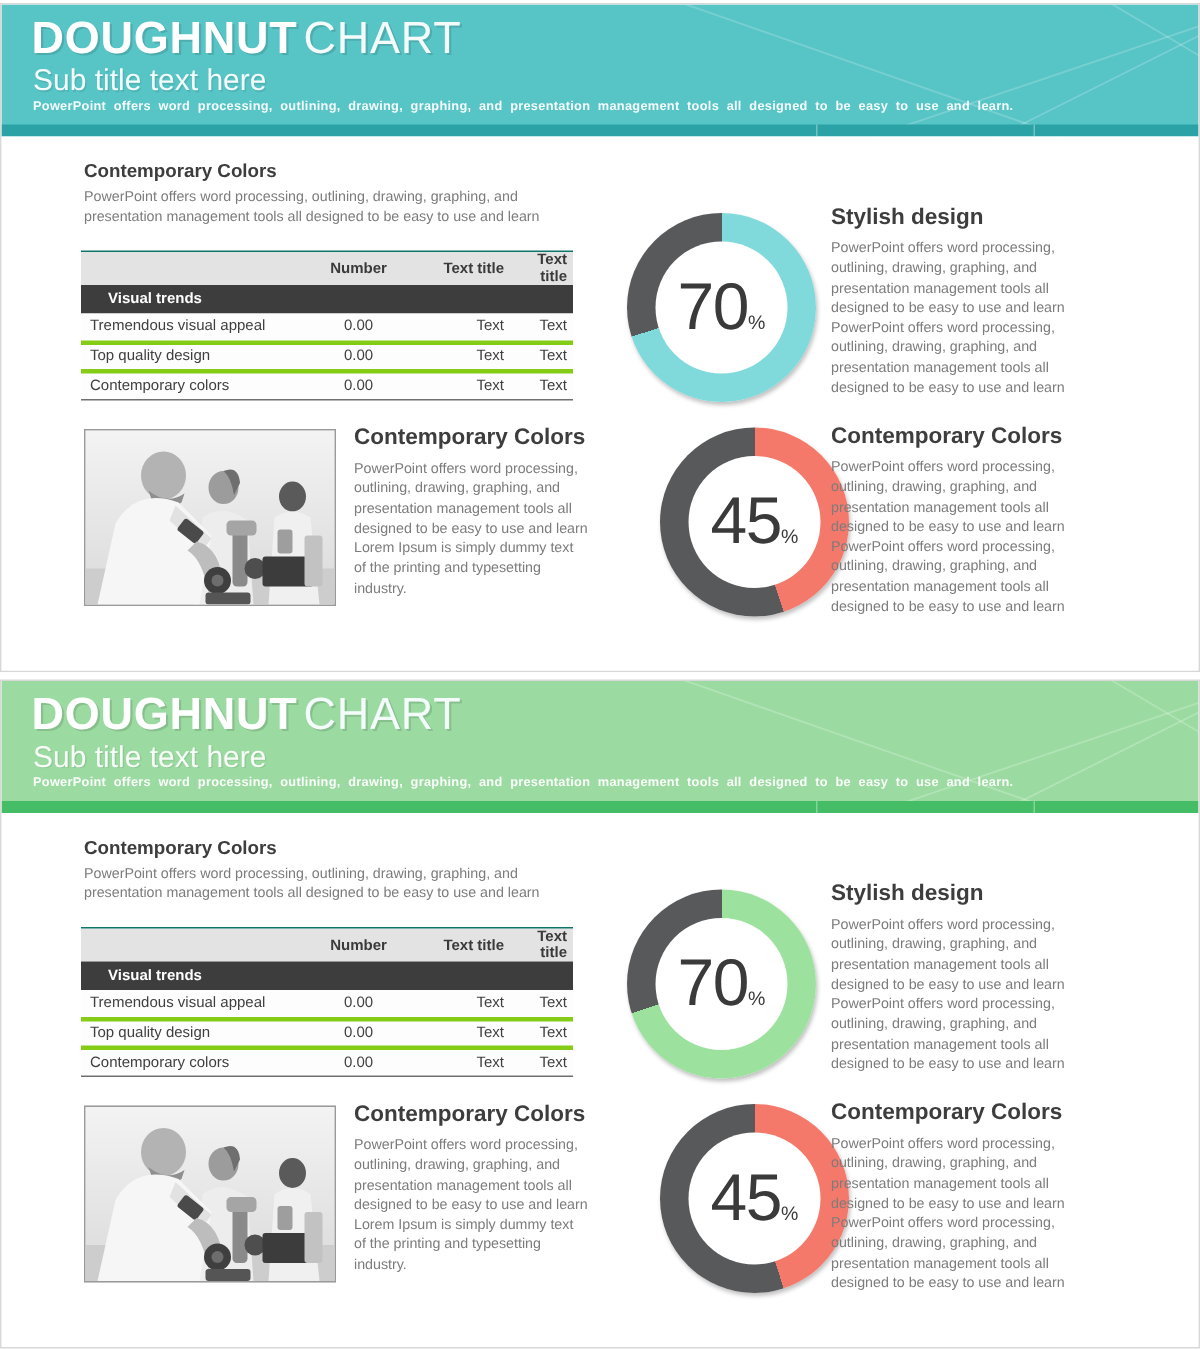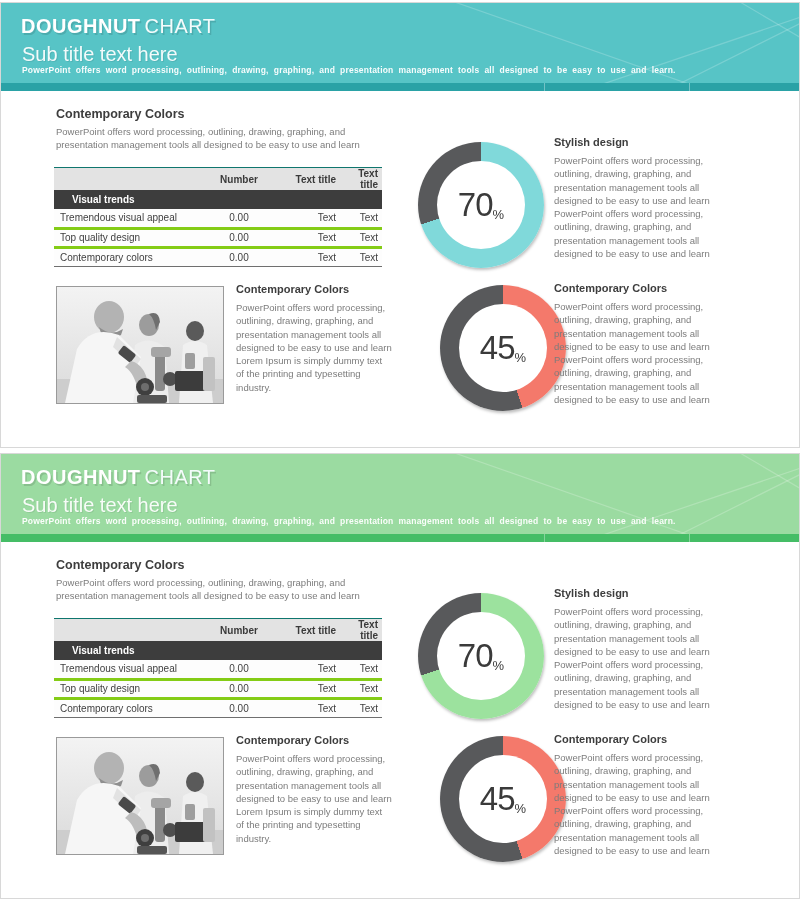--- a/index.html
+++ b/index.html
@@ -12,21 +12,21 @@
     margin-bottom:5px; overflow:hidden;
   }
 
   
   .banner {
     position:relative; height:88px;
     background:var(--theme-banner,#57c4c6);
     overflow:hidden;
   }
   .banner-pattern { position:absolute; top:0; left:0; width:800px; height:88px; }
-  .banner-title { position:absolute; left:20px; top:7px; font-size:20px; line-height:32px;
+  .banner-title { position:absolute; left:20px; top:7px; font-size:30px; line-height:32px;
     color:#ffffff; letter-spacing:0.5px; text-shadow:1.5px 1.5px 0 rgba(0,0,0,0.12); white-space:nowrap; }
   .banner-title .t-bold { font-weight:bold; }
   .banner-title .t-light { font-weight:normal; color:#f4fbfb; margin-left:4px; }
   .banner-sub { position:absolute; left:21px; top:40px; font-size:20px; color:rgba(255,255,255,0.93);
     text-shadow:1px 1px 0 rgba(0,0,0,0.08); }
   .banner-desc { position:absolute; left:21px; top:62px; font-size:8.5px; font-weight:bold;
     color:rgba(255,255,255,0.95); word-spacing:2.5px; letter-spacing:0.2px; }
   .banner-strip { position:absolute; left:0; bottom:0; width:100%; height:8px;
     background:var(--theme-strip,#2aa2a6); }
   .strip-div { position:absolute; top:0; width:1px; height:8px; background:rgba(255,255,255,0.35); }
@@ -50,29 +50,29 @@
   .data-table th.c-t2,   .data-table td.c-t2   { text-align:right; width:40px; padding-right:4px; }
   .group-row td { background:#3d3d3d; color:#ffffff; font-weight:bold; height:19px; padding-left:18px; }
   .data-row td { height:19px; border-bottom:3px solid #84cc16; background:#fdfdfd; }
   .data-row:last-child td { border-bottom:1px solid #6f6f6f; }
 
   
   .photo { position:absolute; left:55px; top:195px; width:168px; height:118px;
     border:1px solid #9a9a9a; background:#ececec; }
   .photo svg { display:block; }
   .photo-text { position:absolute; left:235px; top:192px; width:156px; }
-  .block-heading { font-size:11px; font-weight:bold; color:#3d3d3d; margin-bottom:6px; }
+  .block-heading { font-size:15px; font-weight:bold; color:#3d3d3d; margin-bottom:6px; }
   .block-body { font-size:9.5px; line-height:1.4; color:#7c7c7c; }
 
   
   .donut { position:absolute; width:126px; height:126px; border-radius:50%;
     box-shadow:1px 2px 3px rgba(0,0,0,0.25); }
   .donut .hole { position:absolute; left:19px; top:19px; width:88px; height:88px; border-radius:50%;
     background:#ffffff; display:flex; align-items:center; justify-content:center; }
-  .donut .num { font-size:33px; color:#3a3a3a; letter-spacing:-1px; }
+  .donut .num { font-size:44px; color:#3a3a3a; letter-spacing:-1px; }
   .donut .pct { font-size:13px; color:#3a3a3a; align-self:center; transform:translateY(9px); }
   .donut1 { left:417px; top:51px; }
   .donut2 { left:439px; top:194px; }
   .chart-text { position:absolute; width:174px; left:553px; }
   .chart-text.t1 { top:45px; }
   .chart-text.t2 { top:191px; }
 </style>
 </head>
 <body>
 

